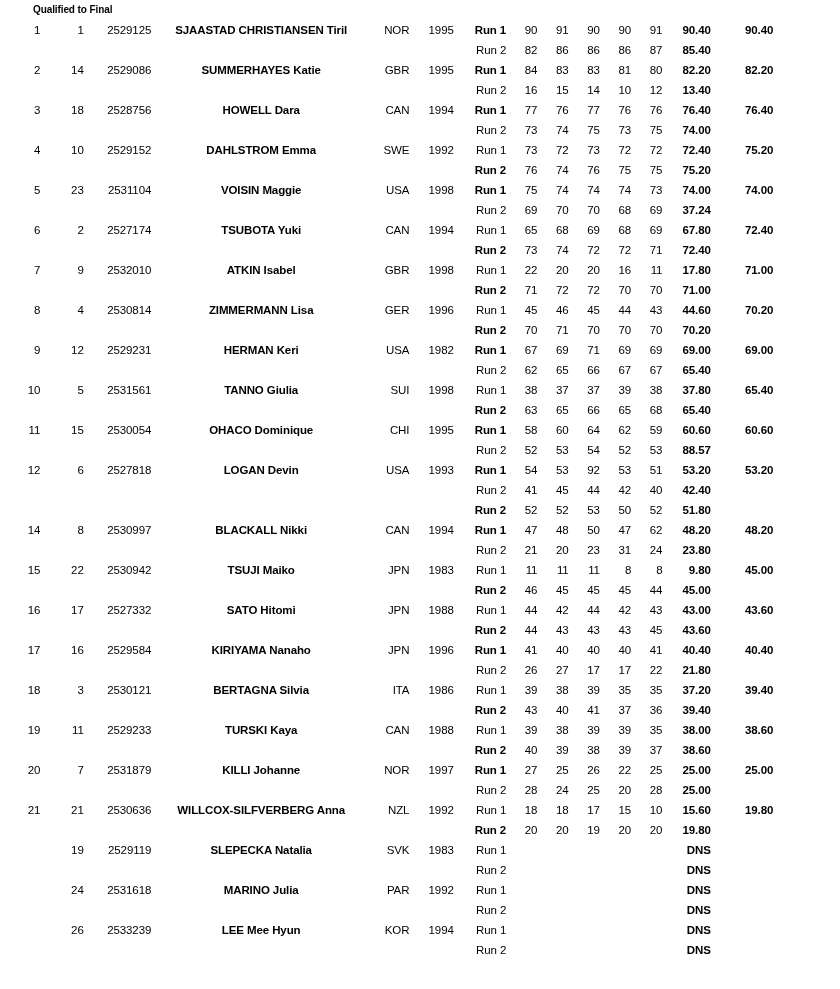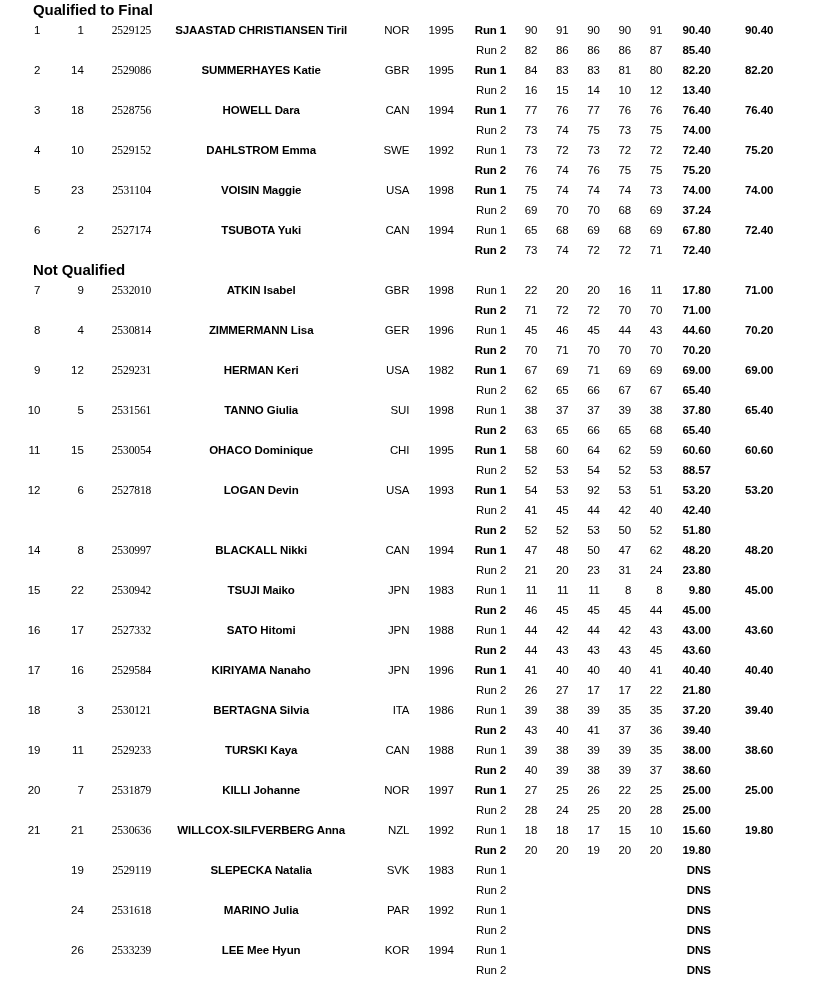--- a/index.html
+++ b/index.html
@@ -16,21 +16,21 @@
     -webkit-font-smoothing: none;
   }
   #sheet {
     position: relative;
     width: 840px;
     height: 989px;
     overflow: hidden;
   }
 
   .section-head {
-    font-size: 15px;
+    font-size: 10px;
     font-weight: bold;
     letter-spacing: -0.1px;
     padding-left: 33px;
     height: 20px;
     line-height: 20px;
   }
   .section-head.np { padding-top: 0px; }
 
   table.results {
     border-collapse: collapse;
@@ -57,21 +57,21 @@
   col.c-yob    { width: 44px; }
   col.c-run    { width: 52px; }
   col.c-j      { width: 31px; }
   col.c-score  { width: 48px; }
   col.c-gap    { width: 14px; }
   col.c-total  { width: 48px; }
   col.c-tail   { width: 66px; }
 
   .rank   { text-align: right; padding-right: 8px; }
   .bib    { text-align: right; padding-right: 7px; }
-  .code   { text-align: right; padding-right: 8px; font-family: Liberation Serif, serif; }
+  .code   { text-align: right; padding-right: 8px; }
   .name   { text-align: center; font-weight: bold; padding-left: 0px; }
   .nat    { text-align: right; padding-right: 6px; }
   .yob    { text-align: right; padding-right: 7px; }
   .run    { text-align: right; padding-left: 8px; }
   .j      { text-align: right; padding-right: 8px; }
   .score  { text-align: right; font-weight: bold; padding-right: 6px; }
   .total  { text-align: right; font-weight: bold; padding-right: 6px; }
 
   .bold { font-weight: bold; }
 </style>
@@ -312,21 +312,20 @@
             <td class="j">72</td>
             <td class="j">72</td>
             <td class="j">71</td>
             <td class="score">72.40</td>
             <td class="gapcell"></td>
             <td class="total"></td>
             <td class="tail"></td>
           </tr>
         </tbody>
       </table>
-      <div class="section-head np">Not Qualified</div>
       <table class="results">
         <colgroup>
           <col class="c-rank">
           <col class="c-bib">
           <col class="c-code">
           <col class="c-name">
           <col class="c-nat">
           <col class="c-yob">
           <col class="c-run">
           <col class="c-j">

